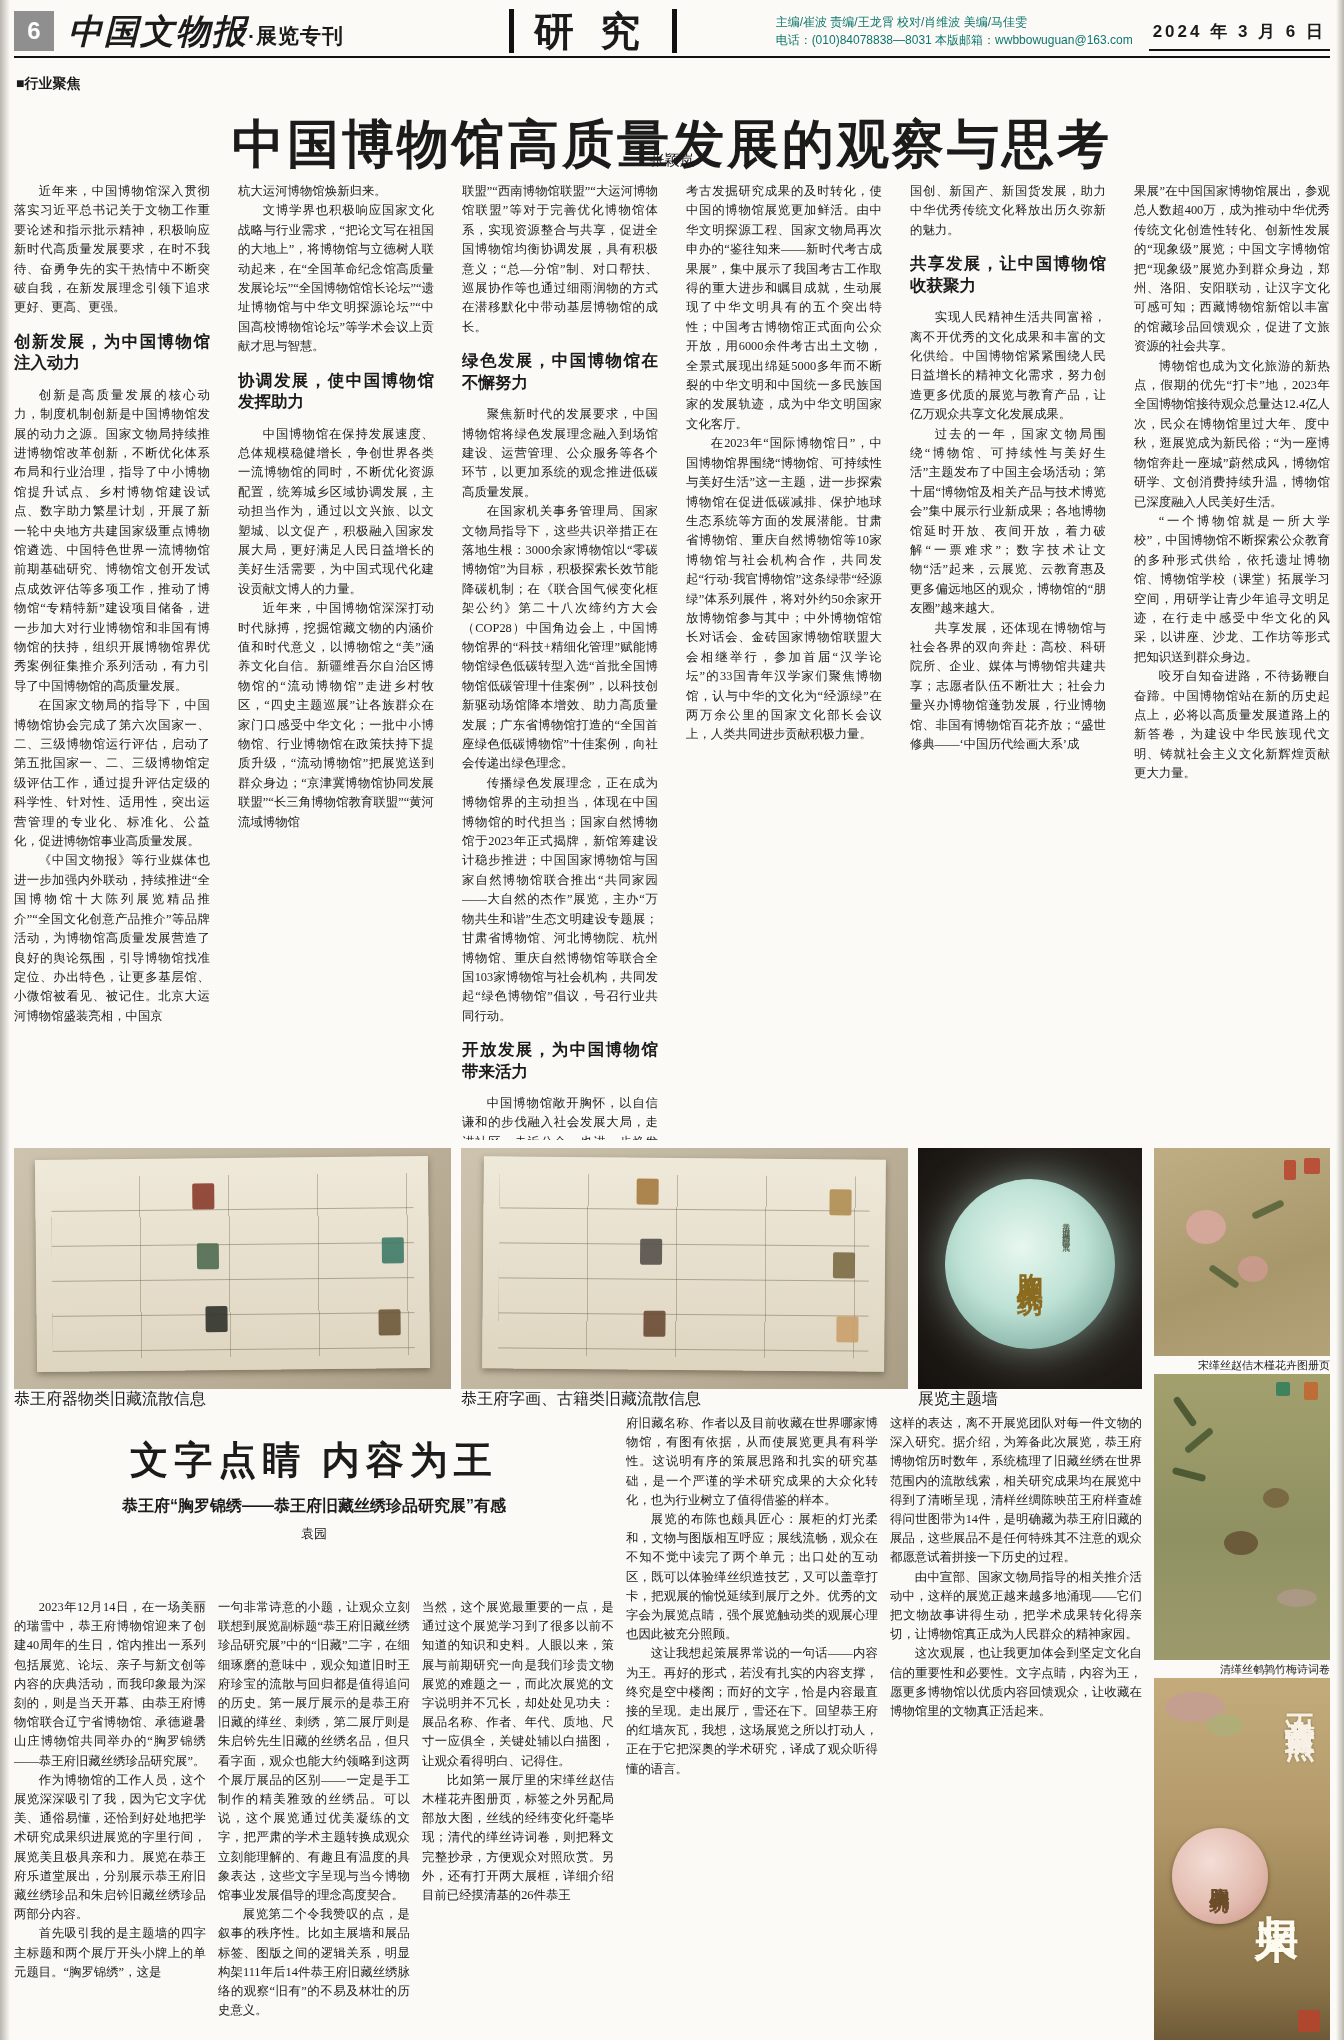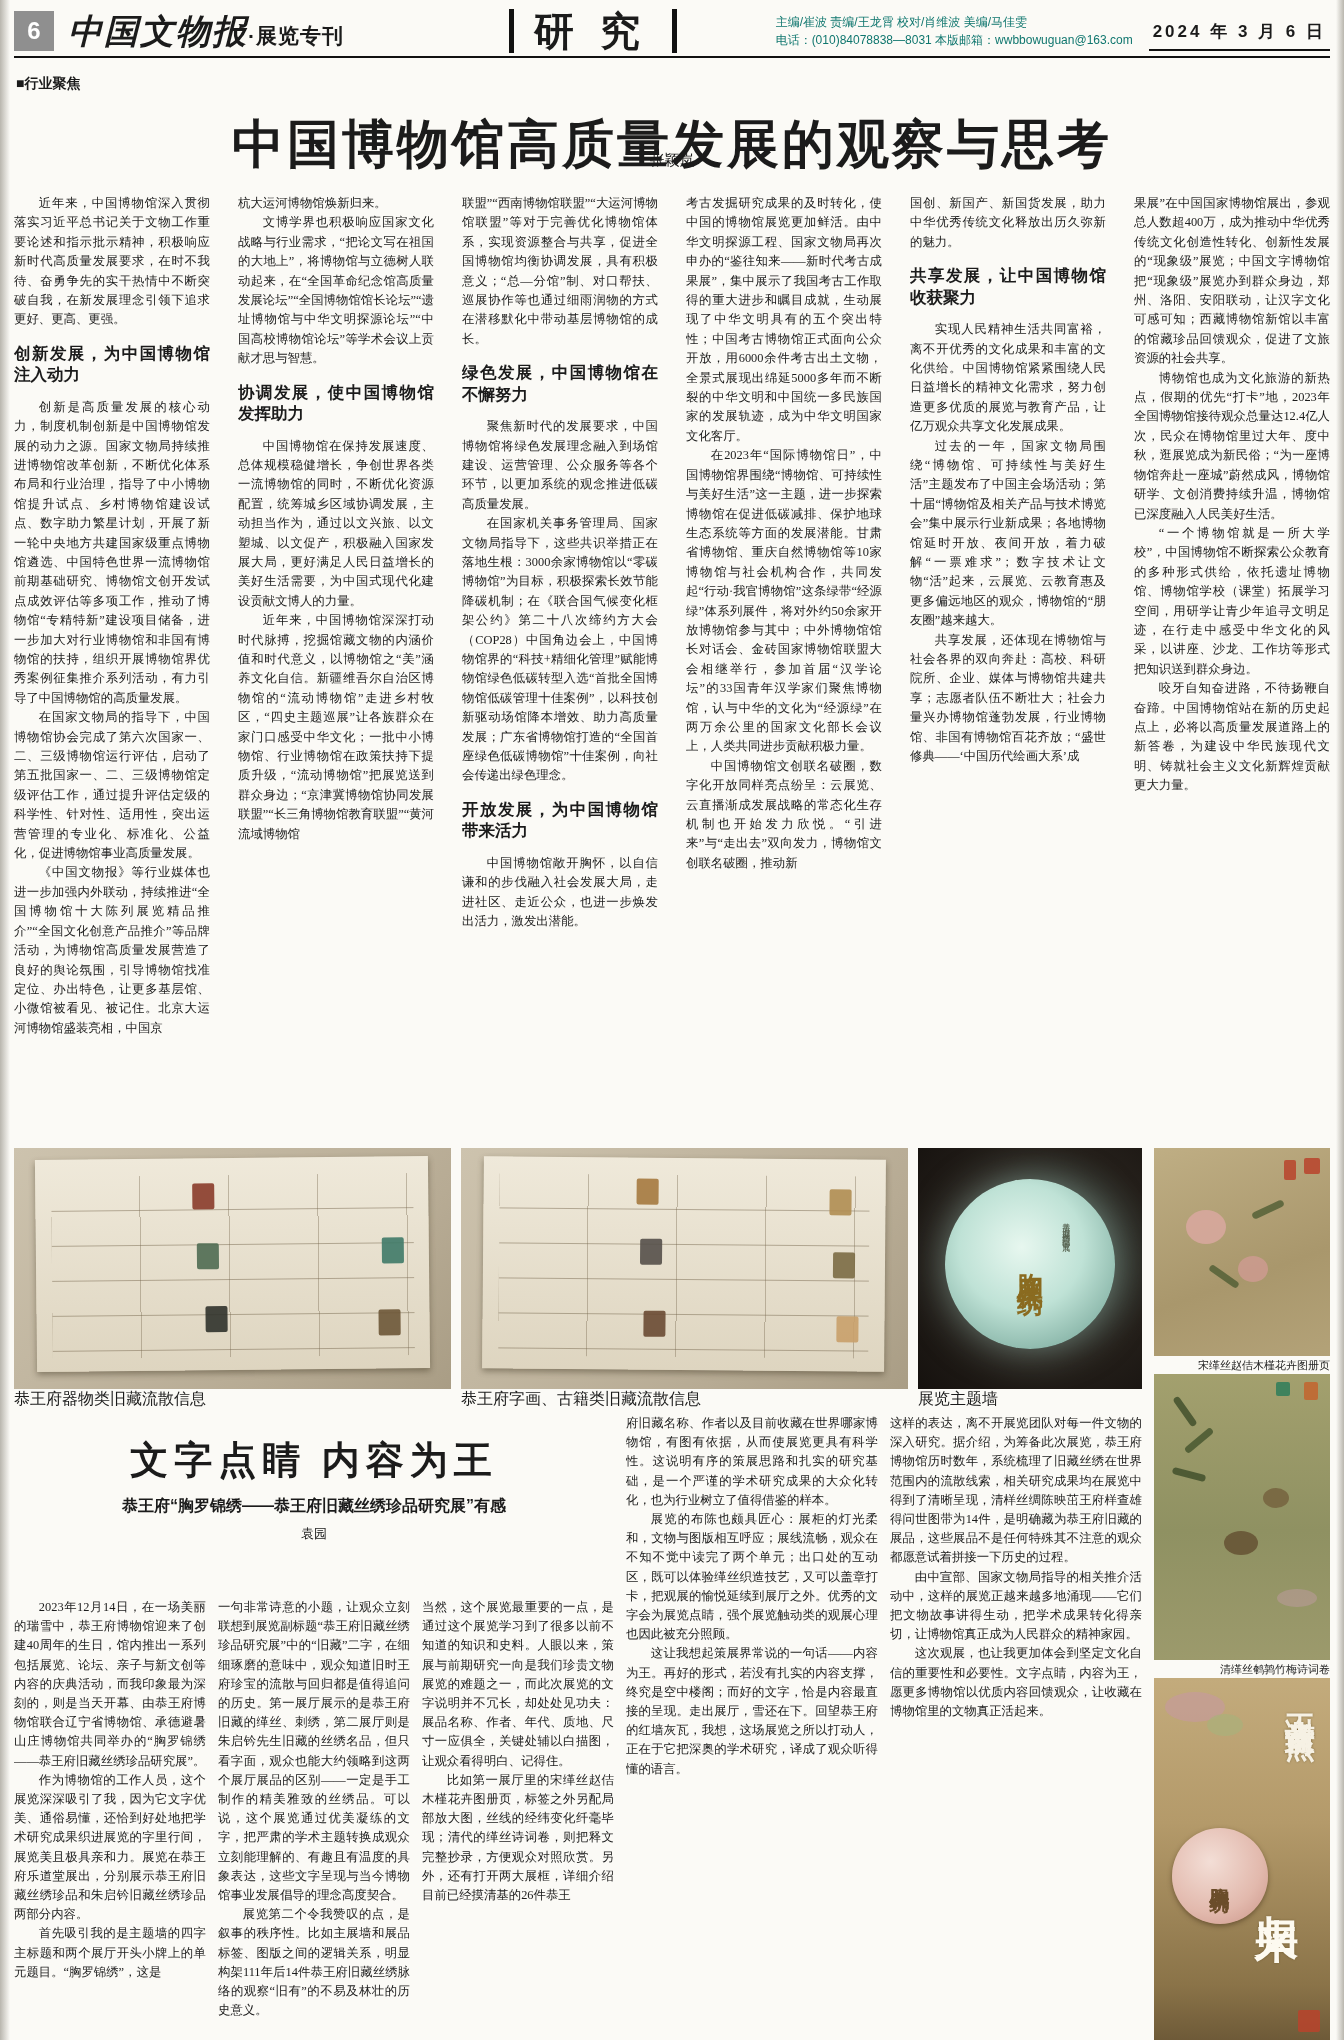--- a/index.html
+++ b/index.html
@@ -26,21 +26,21 @@
   .mast-date{font:bold 17px/1.2 "Liberation Sans",sans-serif;letter-spacing:3px;
         border-bottom:2px solid #111;padding:0 4px 6px 4px;margin-top:11px;}
 
   
   .col-tag{position:absolute;left:16px;top:76px;font:bold 14px/1 "Liberation Sans",sans-serif;}
   .a1-title{position:absolute;left:60px;right:60px;top:80px;text-align:center;
         font:bold 52px/1.15 "Liberation Sans",sans-serif;letter-spacing:3px;}
   .a1-author{position:absolute;left:0;right:0;top:152px;text-align:center;
         font:15px/1 "Liberation Sans",sans-serif;}
   .a1-cols{position:absolute;left:14px;right:14px;top:182px;height:958px;
-        display:flex;gap:28px;overflow:hidden;margin-top:12px;}
+        display:flex;gap:28px;overflow:hidden;}
   .a1-cols .col{flex:1 1 0;overflow:hidden;text-align:justify;
         font-size:12.4px;line-height:19.4px;}
   .col p{margin:0;text-indent:2em;}
   .col h4{margin:13px 0 12px 0;font:bold 16.5px/1.3 "Liberation Sans",sans-serif;text-indent:0;}
 
   
   .bottom{position:absolute;left:14px;right:14px;top:1148px;bottom:0;display:flex;gap:12px;}
   .bottom-left{width:1128px;flex:0 0 auto;display:flex;flex-direction:column;}
   .photo-row{display:flex;gap:10px;height:262px;}
   .photo{position:relative;overflow:hidden;}
@@ -127,27 +127,27 @@
         <p>文博学界也积极响应国家文化战略与行业需求，“把论文写在祖国的大地上”，将博物馆与立德树人联动起来，在“全国革命纪念馆高质量发展论坛”“全国博物馆馆长论坛”“遗址博物馆与中华文明探源论坛”“中国高校博物馆论坛”等学术会议上贡献才思与智慧。</p>
         <h4>协调发展，使中国博物馆发挥助力</h4>
         <p>中国博物馆在保持发展速度、总体规模稳健增长，争创世界各类一流博物馆的同时，不断优化资源配置，统筹城乡区域协调发展，主动担当作为，通过以文兴旅、以文塑城、以文促产，积极融入国家发展大局，更好满足人民日益增长的美好生活需要，为中国式现代化建设贡献文博人的力量。</p>
         <p>近年来，中国博物馆深深打动时代脉搏，挖掘馆藏文物的内涵价值和时代意义，以博物馆之“美”涵养文化自信。新疆维吾尔自治区博物馆的“流动博物馆”走进乡村牧区，“四史主题巡展”让各族群众在家门口感受中华文化；一批中小博物馆、行业博物馆在政策扶持下提质升级，“流动博物馆”把展览送到群众身边；“京津冀博物馆协同发展联盟”“长三角博物馆教育联盟”“黄河流域博物馆</p>
       </div>
       <div class="col">
         <p style="text-indent: 0px;">联盟”“西南博物馆联盟”“大运河博物馆联盟”等对于完善优化博物馆体系，实现资源整合与共享，促进全国博物馆均衡协调发展，具有积极意义；“总—分馆”制、对口帮扶、巡展协作等也通过细雨润物的方式在潜移默化中带动基层博物馆的成长。</p>
         <h4>绿色发展，中国博物馆在不懈努力</h4>
         <p>聚焦新时代的发展要求，中国博物馆将绿色发展理念融入到场馆建设、运营管理、公众服务等各个环节，以更加系统的观念推进低碳高质量发展。</p>
         <p>在国家机关事务管理局、国家文物局指导下，这些共识举措正在落地生根：3000余家博物馆以“零碳博物馆”为目标，积极探索长效节能降碳机制；在《联合国气候变化框架公约》第二十八次缔约方大会（COP28）中国角边会上，中国博物馆界的“科技+精细化管理”赋能博物馆绿色低碳转型入选“首批全国博物馆低碳管理十佳案例”，以科技创新驱动场馆降本增效、助力高质量发展；广东省博物馆打造的“全国首座绿色低碳博物馆”十佳案例，向社会传递出绿色理念。</p>
+        <p>传播绿色发展理念，正在成为博物馆界的主动担当，体现在中国博物馆的时代担当；国家自然博物馆于2023年正式揭牌，新馆筹建设计稳步推进；中国国家博物馆与国家自然博物馆联合推出“共同家园——大自然的杰作”展览，主办“万物共生和谐”生态文明建设专题展；甘肃省博物馆、河北博物院、杭州博物馆、重庆自然博物馆等联合全国103家博物馆与社会机构，共同发起“绿色博物馆”倡议，号召行业共同行动。</p>
         <h4>开放发展，为中国博物馆带来活力</h4>
         <p>中国博物馆敞开胸怀，以自信谦和的步伐融入社会发展大局，走进社区、走近公众，也进一步焕发出活力，激发出潜能。</p>
       </div>
       <div class="col">
         <p style="text-indent: 0px;">考古发掘研究成果的及时转化，使中国的博物馆展览更加鲜活。由中华文明探源工程、国家文物局再次申办的“鉴往知来——新时代考古成果展”，集中展示了我国考古工作取得的重大进步和瞩目成就，生动展现了中华文明具有的五个突出特性；中国考古博物馆正式面向公众开放，用6000余件考古出土文物，全景式展现出绵延5000多年而不断裂的中华文明和中国统一多民族国家的发展轨迹，成为中华文明国家文化客厅。</p>
         <p>在2023年“国际博物馆日”，中国博物馆界围绕“博物馆、可持续性与美好生活”这一主题，进一步探索博物馆在促进低碳减排、保护地球生态系统等方面的发展潜能。甘肃省博物馆、重庆自然博物馆等10家博物馆与社会机构合作，共同发起“行动·我官博物馆”这条绿带“经源绿”体系列展件，将对外约50余家开放博物馆参与其中；中外博物馆馆长对话会、金砖国家博物馆联盟大会相继举行，参加首届“汉学论坛”的33国青年汉学家们聚焦博物馆，认与中华的文化为“经源绿”在两万余公里的国家文化部长会议上，人类共同进步贡献积极力量。</p>
-        <p>中国博物馆文创联名破圈，数字化开放同样亮点纷呈：云展览、云直播渐成发展战略的常态化生存机制也开始发力欣悦。“引进来”与“走出去”双向发力，博物馆文创联名破圈，推动新</p>
       </div>
       <div class="col">
         <p style="text-indent: 0px;">国创、新国产、新国货发展，助力中华优秀传统文化释放出历久弥新的魅力。</p>
         <h4>共享发展，让中国博物馆收获聚力</h4>
         <p>实现人民精神生活共同富裕，离不开优秀的文化成果和丰富的文化供给。中国博物馆紧紧围绕人民日益增长的精神文化需求，努力创造更多优质的展览与教育产品，让亿万观众共享文化发展成果。</p>
         <p>过去的一年，国家文物局围绕“博物馆、可持续性与美好生活”主题发布了中国主会场活动；第十届“博物馆及相关产品与技术博览会”集中展示行业新成果；各地博物馆延时开放、夜间开放，着力破解“一票难求”；数字技术让文物“活”起来，云展览、云教育惠及更多偏远地区的观众，博物馆的“朋友圈”越来越大。</p>
         <p>共享发展，还体现在博物馆与社会各界的双向奔赴：高校、科研院所、企业、媒体与博物馆共建共享；志愿者队伍不断壮大；社会力量兴办博物馆蓬勃发展，行业博物馆、非国有博物馆百花齐放；“盛世修典——‘中国历代绘画大系’成</p>
       </div>
       <div class="col">
         <p style="text-indent: 0px;">果展”在中国国家博物馆展出，参观总人数超400万，成为推动中华优秀传统文化创造性转化、创新性发展的“现象级”展览；中国文字博物馆把“现象级”展览办到群众身边，郑州、洛阳、安阳联动，让汉字文化可感可知；西藏博物馆新馆以丰富的馆藏珍品回馈观众，促进了文旅资源的社会共享。</p>

